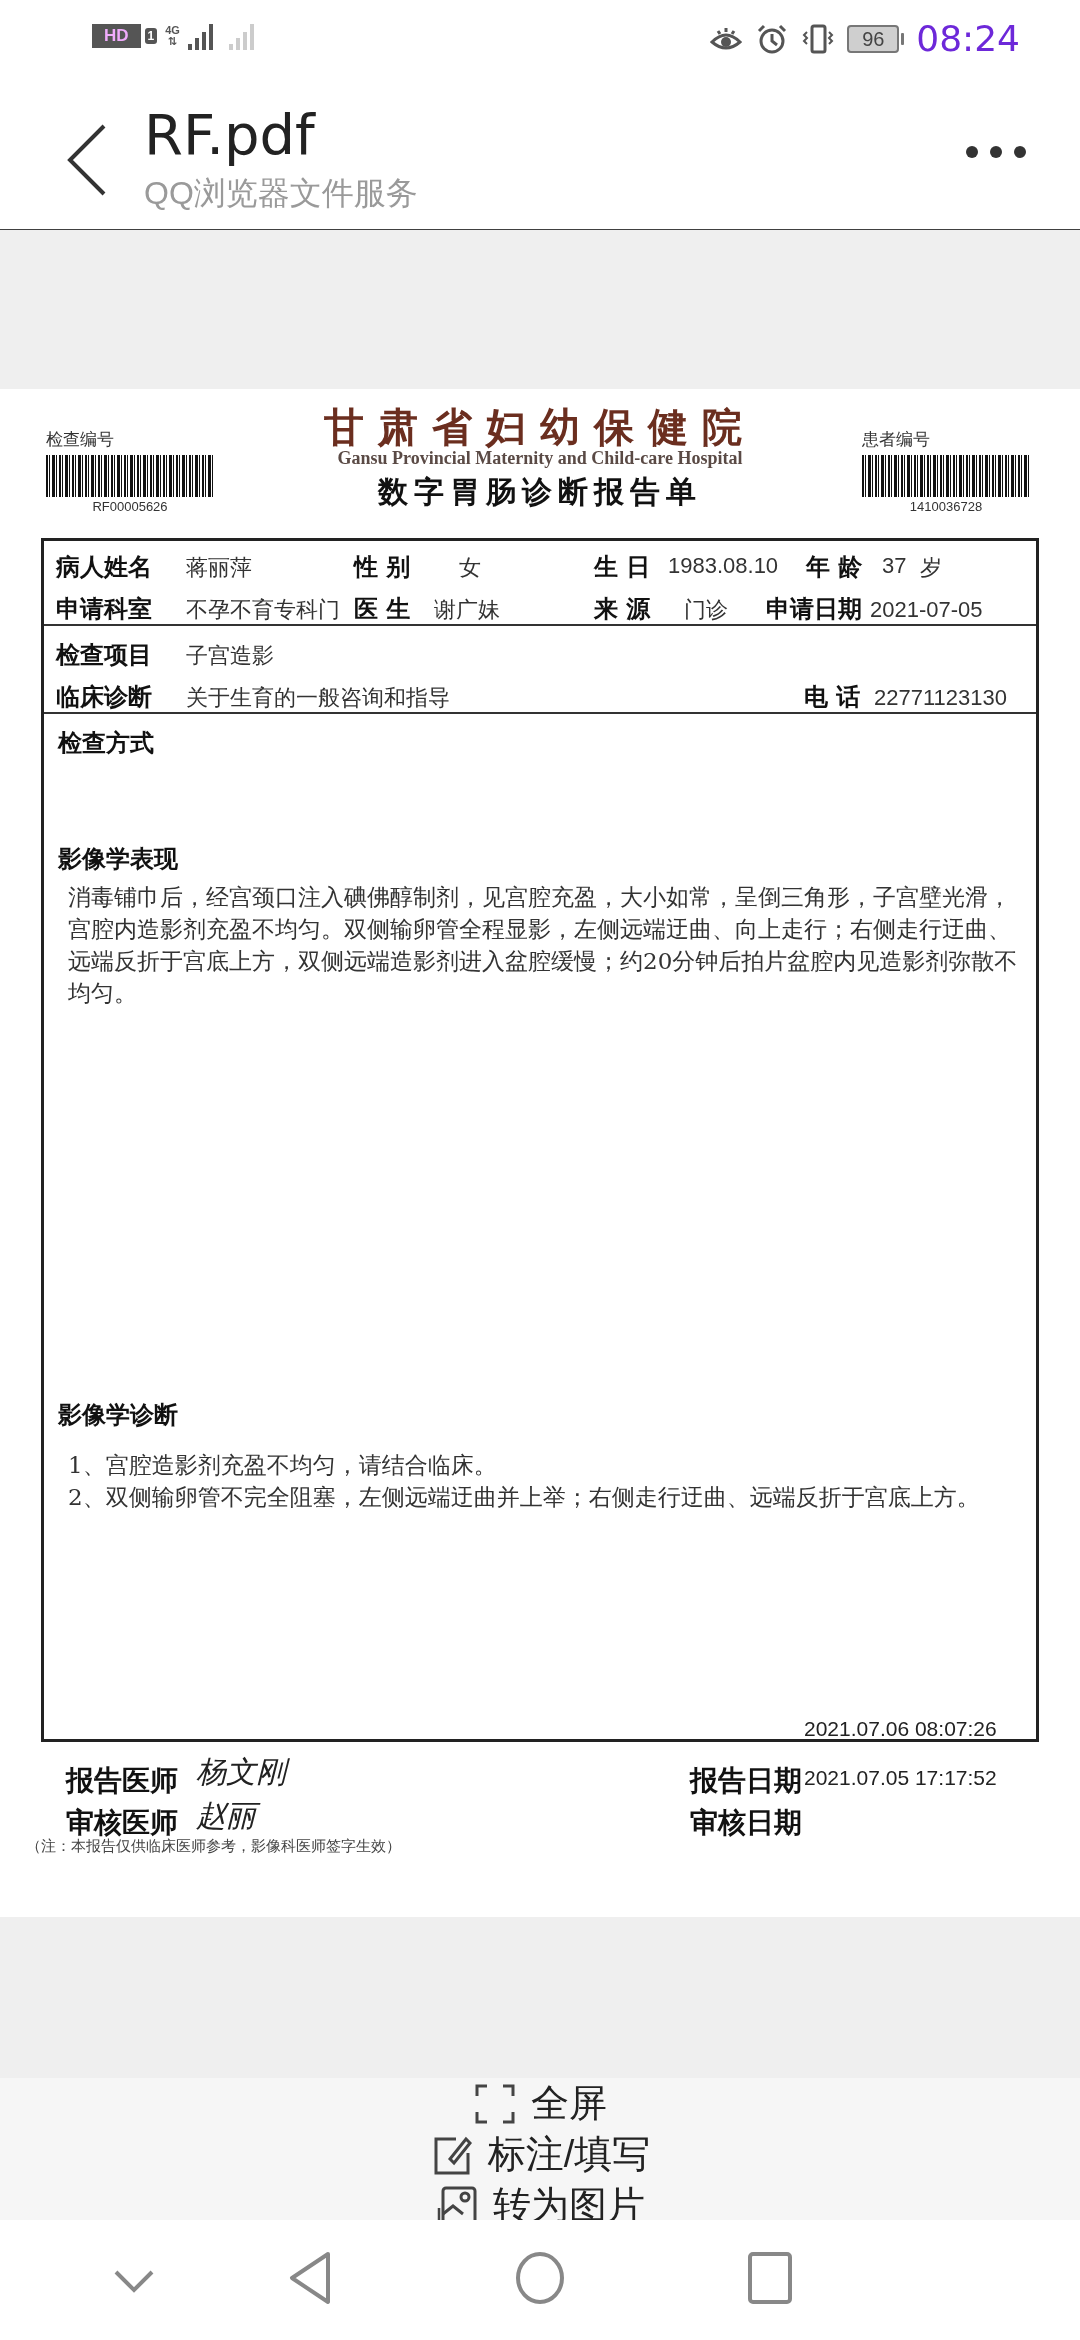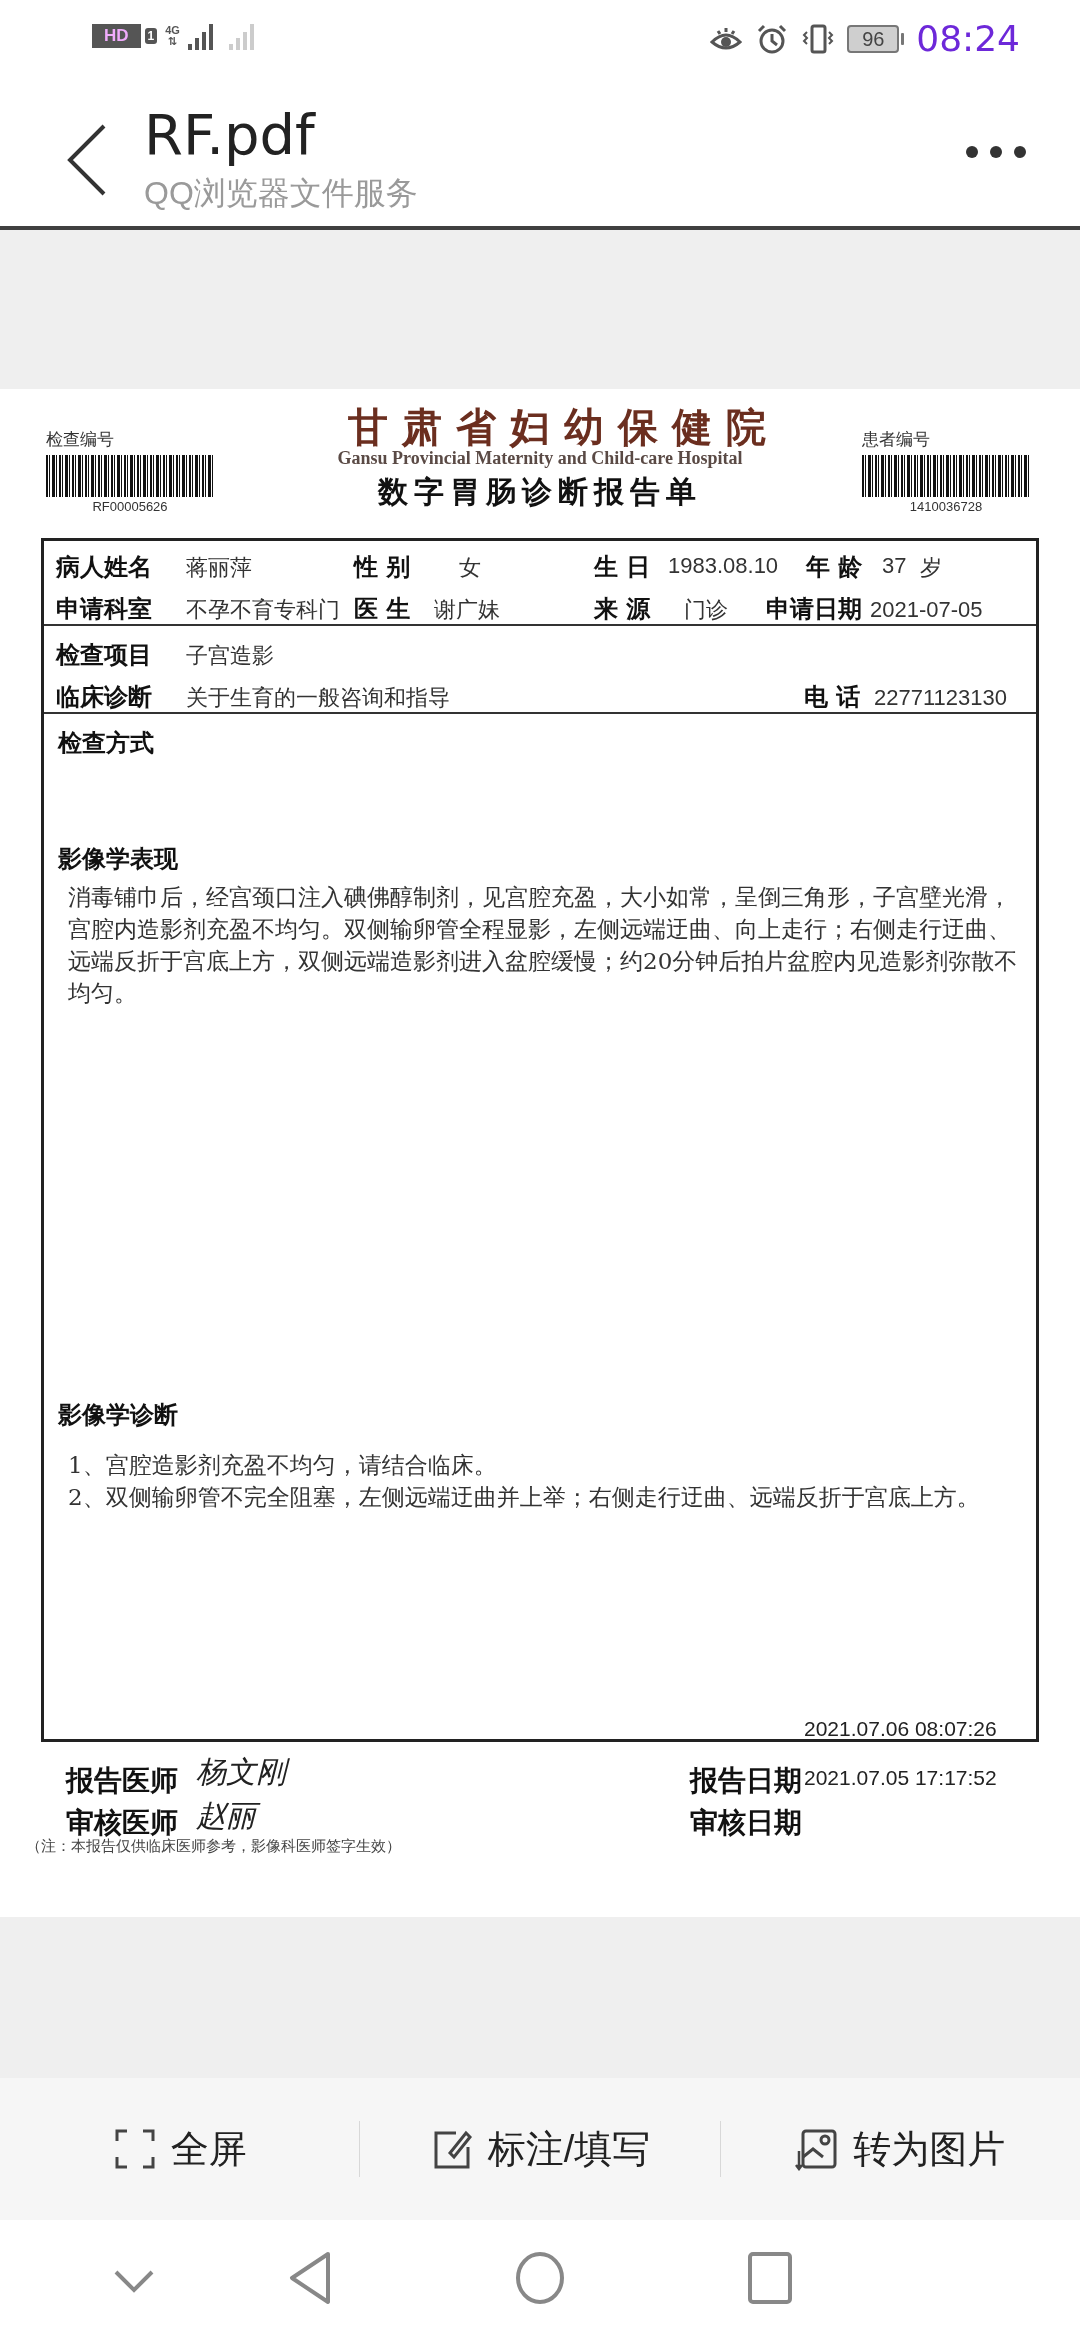--- a/index.html
+++ b/index.html
@@ -16,57 +16,57 @@
   .bars span { width: 4px; background: #555; display: block; }
   .bars.off span { background: #ccc; }
   .sb-right { position: absolute; right: 60px; top: 18px; display: flex; align-items: center; gap: 12px; color: #555; }
   .sb-icon { width: 34px; height: 34px; }
   .battery { display: flex; align-items: center; }
   .battery .body { width: 52px; height: 28px; border: 2px solid #777; border-radius: 4px; background: #cfcfcf; font-size: 20px; color: #444; text-align: center; line-height: 24px; }
   .battery .tip { width: 3px; height: 12px; background: #777; margin-left: 2px; border-radius: 1px; }
   .clock { font-size: 36px; color: #6d28d9; font-family: "DejaVu Sans", sans-serif; }
 
   
-  .header { position: absolute; left: 0; top: 80px; width: 1080px; height: 150px; background: #fff; border-bottom: 4px solid #404040; }
+  .header { position: absolute; left: 0; top: 80px; width: 1080px; height: 150px; background: #fff; border-bottom: 1px solid #404040; }
   .back { position: absolute; left: 62px; top: 40px; width: 50px; height: 80px; }
   .title { position: absolute; left: 144px; top: 22px; font-size: 56px; color: #222; font-family: "DejaVu Sans", sans-serif; }
   .subtitle { position: absolute; left: 144px; top: 92px; font-size: 32px; color: #9a9a9a; }
   .backup-btn { position: absolute; left: 697px; top: 41px; width: 215px; height: 70px; border: 2px solid #7aaccd; border-radius: 8px; color: #4a8ad0; font-size: 30px; display: flex; align-items: center; justify-content: center; background: #fff; }
   .more { position: absolute; left: 966px; top: 66px; display: flex; gap: 12px; }
   .more i { width: 12px; height: 12px; background: #333; border-radius: 50%; display: block; }
 
   
   .viewer { position: absolute; left: 0; top: 230px; width: 1080px; height: 1848px; background: #efefef; }
   .page { position: absolute; left: 0; top: 159px; width: 1080px; height: 1528px; background: #fff; }
 
   .code-block { position: absolute; top: 428px; }
   .code-label { font-size: 17px; color: #333; font-family: "DejaVu Serif", serif; }
   .barcode { width: 168px; height: 42px; margin-top: 4px; background: repeating-linear-gradient(90deg, #111 0 2px, #fff 2px 3px, #111 3px 4px, #fff 4px 6px, #111 6px 9px, #fff 9px 10px, #111 10px 11px, #fff 11px 13px); }
   .code-num { font-size: 13px; color: #333; text-align: center; margin-top: 2px; }
 
-  .hosp-cn { position: absolute; left: 300px; top: 400px; width: 480px; text-align: right; font-size: 40px; font-weight: bold; color: #6b2e1f; letter-spacing: 14px; font-family: "DejaVu Serif", serif; }
+  .hosp-cn { position: absolute; left: 300px; top: 400px; width: 480px; text-align: center; font-size: 40px; font-weight: bold; color: #6b2e1f; letter-spacing: 14px; font-family: "DejaVu Serif", serif; }
   .hosp-en { position: absolute; left: 300px; top: 448px; width: 480px; text-align: center; font-size: 18px; color: #5a4a45; font-family: "Liberation Serif", serif; font-weight: bold; }
   .report-title { position: absolute; left: 300px; top: 472px; width: 480px; text-align: center; font-size: 30px; font-weight: bold; color: #111; letter-spacing: 6px; font-family: "DejaVu Serif", serif; }
 
   .box { position: absolute; left: 41px; top: 538px; width: 998px; height: 1204px; border: 3px solid #222; }
   .row-divider { position: absolute; left: 0; width: 992px; height: 2px; background: #333; }
   .f { position: absolute; font-size: 22px; color: #333; white-space: nowrap; }
   .lbl { position: absolute; font-size: 24px; font-weight: bold; color: #111; white-space: nowrap; font-family: "DejaVu Sans", sans-serif; }
   .num { font-family: "Liberation Sans", sans-serif; font-size: 22px; }
 
   .section-title { position: absolute; left: 14px; font-size: 24px; font-weight: bold; color: #111; font-family: "DejaVu Sans", sans-serif; }
   .para { position: absolute; left: 24px; width: 960px; font-size: 23px; line-height: 32px; color: #333; font-family: "DejaVu Serif", serif; }
 
   .sig-lbl { position: absolute; font-size: 28px; font-weight: bold; color: #111; font-family: "DejaVu Sans", sans-serif; }
   .sig { position: absolute; font-size: 30px; color: #222; font-family: "DejaVu Serif", serif; font-style: italic; }
   .date-val { position: absolute; font-size: 21px; color: #222; }
   .note { position: absolute; left: 26px; top: 1837px; font-size: 15px; color: #444; font-family: "DejaVu Serif", serif; }
 
   
-  .toolbar { position: absolute; left: 0; top: 2078px; width: 1080px; height: 142px; background: #f6f6f6; display: flex; align-items: center; }
+  .toolbar { position: absolute; left: 0; top: 2078px; width: 1080px; height: 142px; background: #f6f6f6; display: flex; align-items: center; flex-direction: column; }
   .tool { flex: 1; display: flex; align-items: center; justify-content: center; gap: 14px; font-size: 38px; color: #222; height: 60px; }
   .tool-sep { width: 1px; height: 56px; background: #d8d8d8; }
   .tool svg { width: 44px; height: 44px; }
 
   
   .navbar { position: absolute; left: 0; top: 2220px; width: 1080px; height: 120px; background: #fff; }
   .nav-item { position: absolute; top: 30px; }
 </style>
 </head>
 <body>

